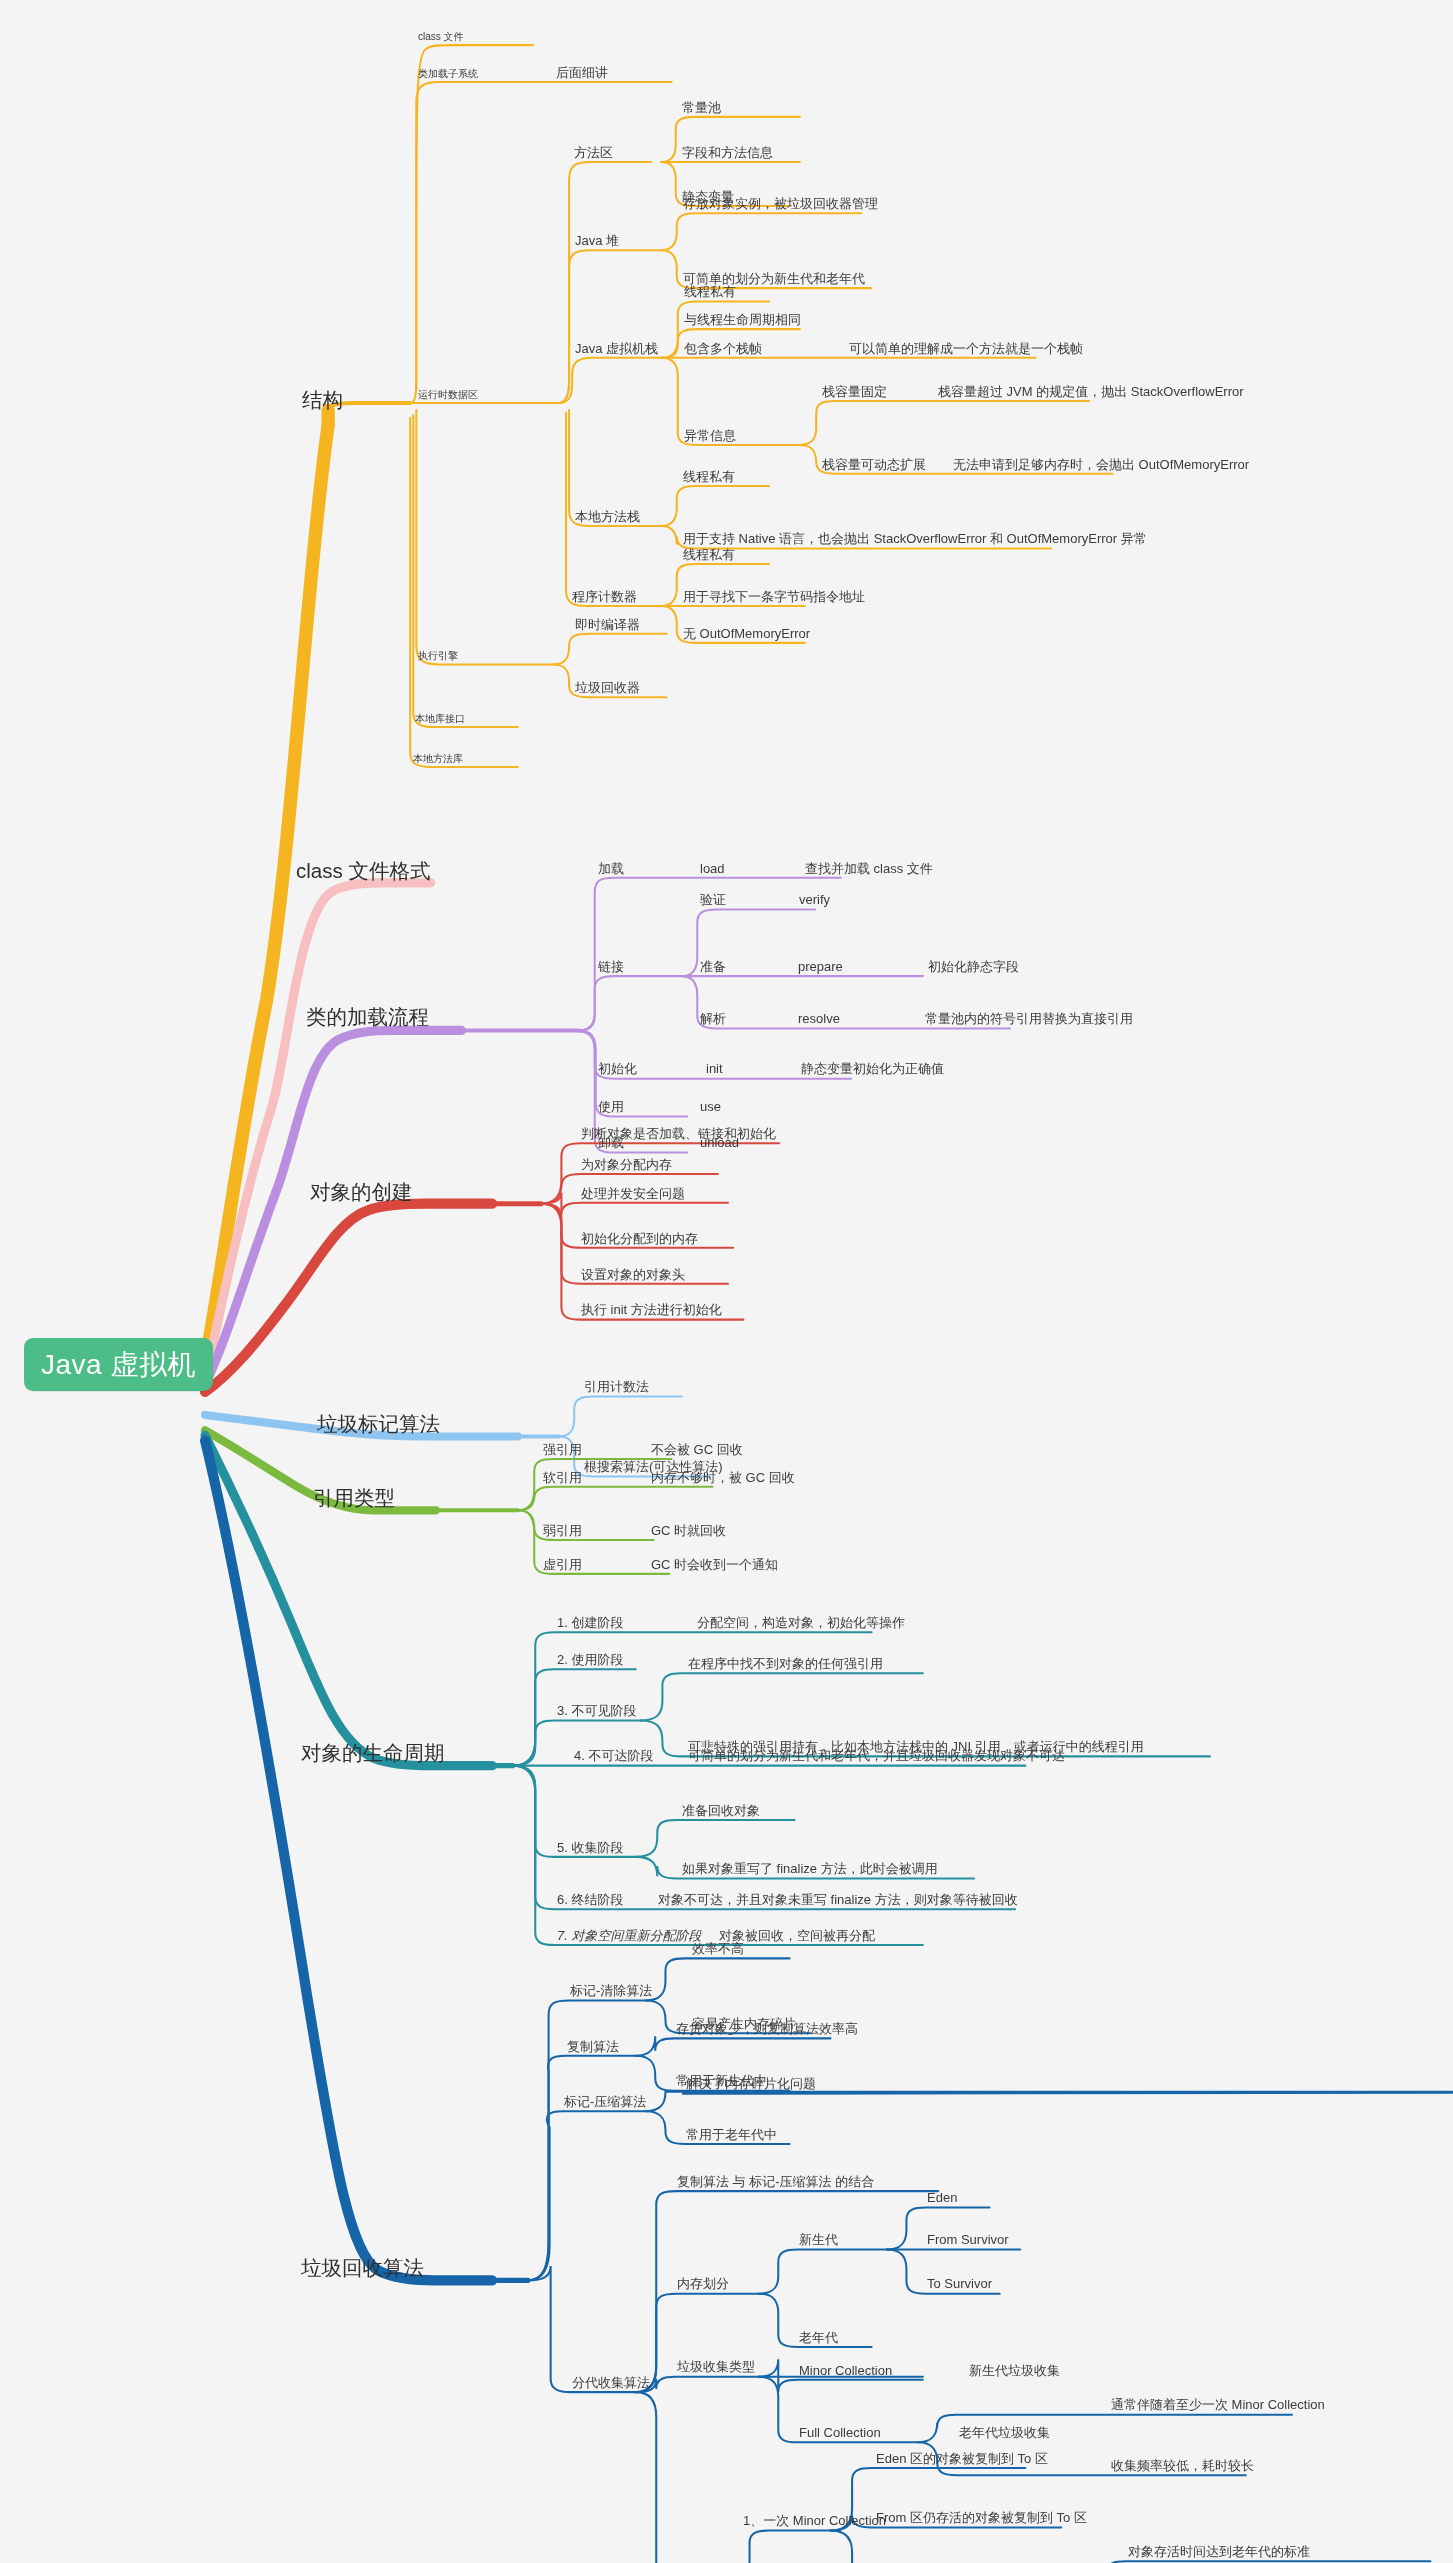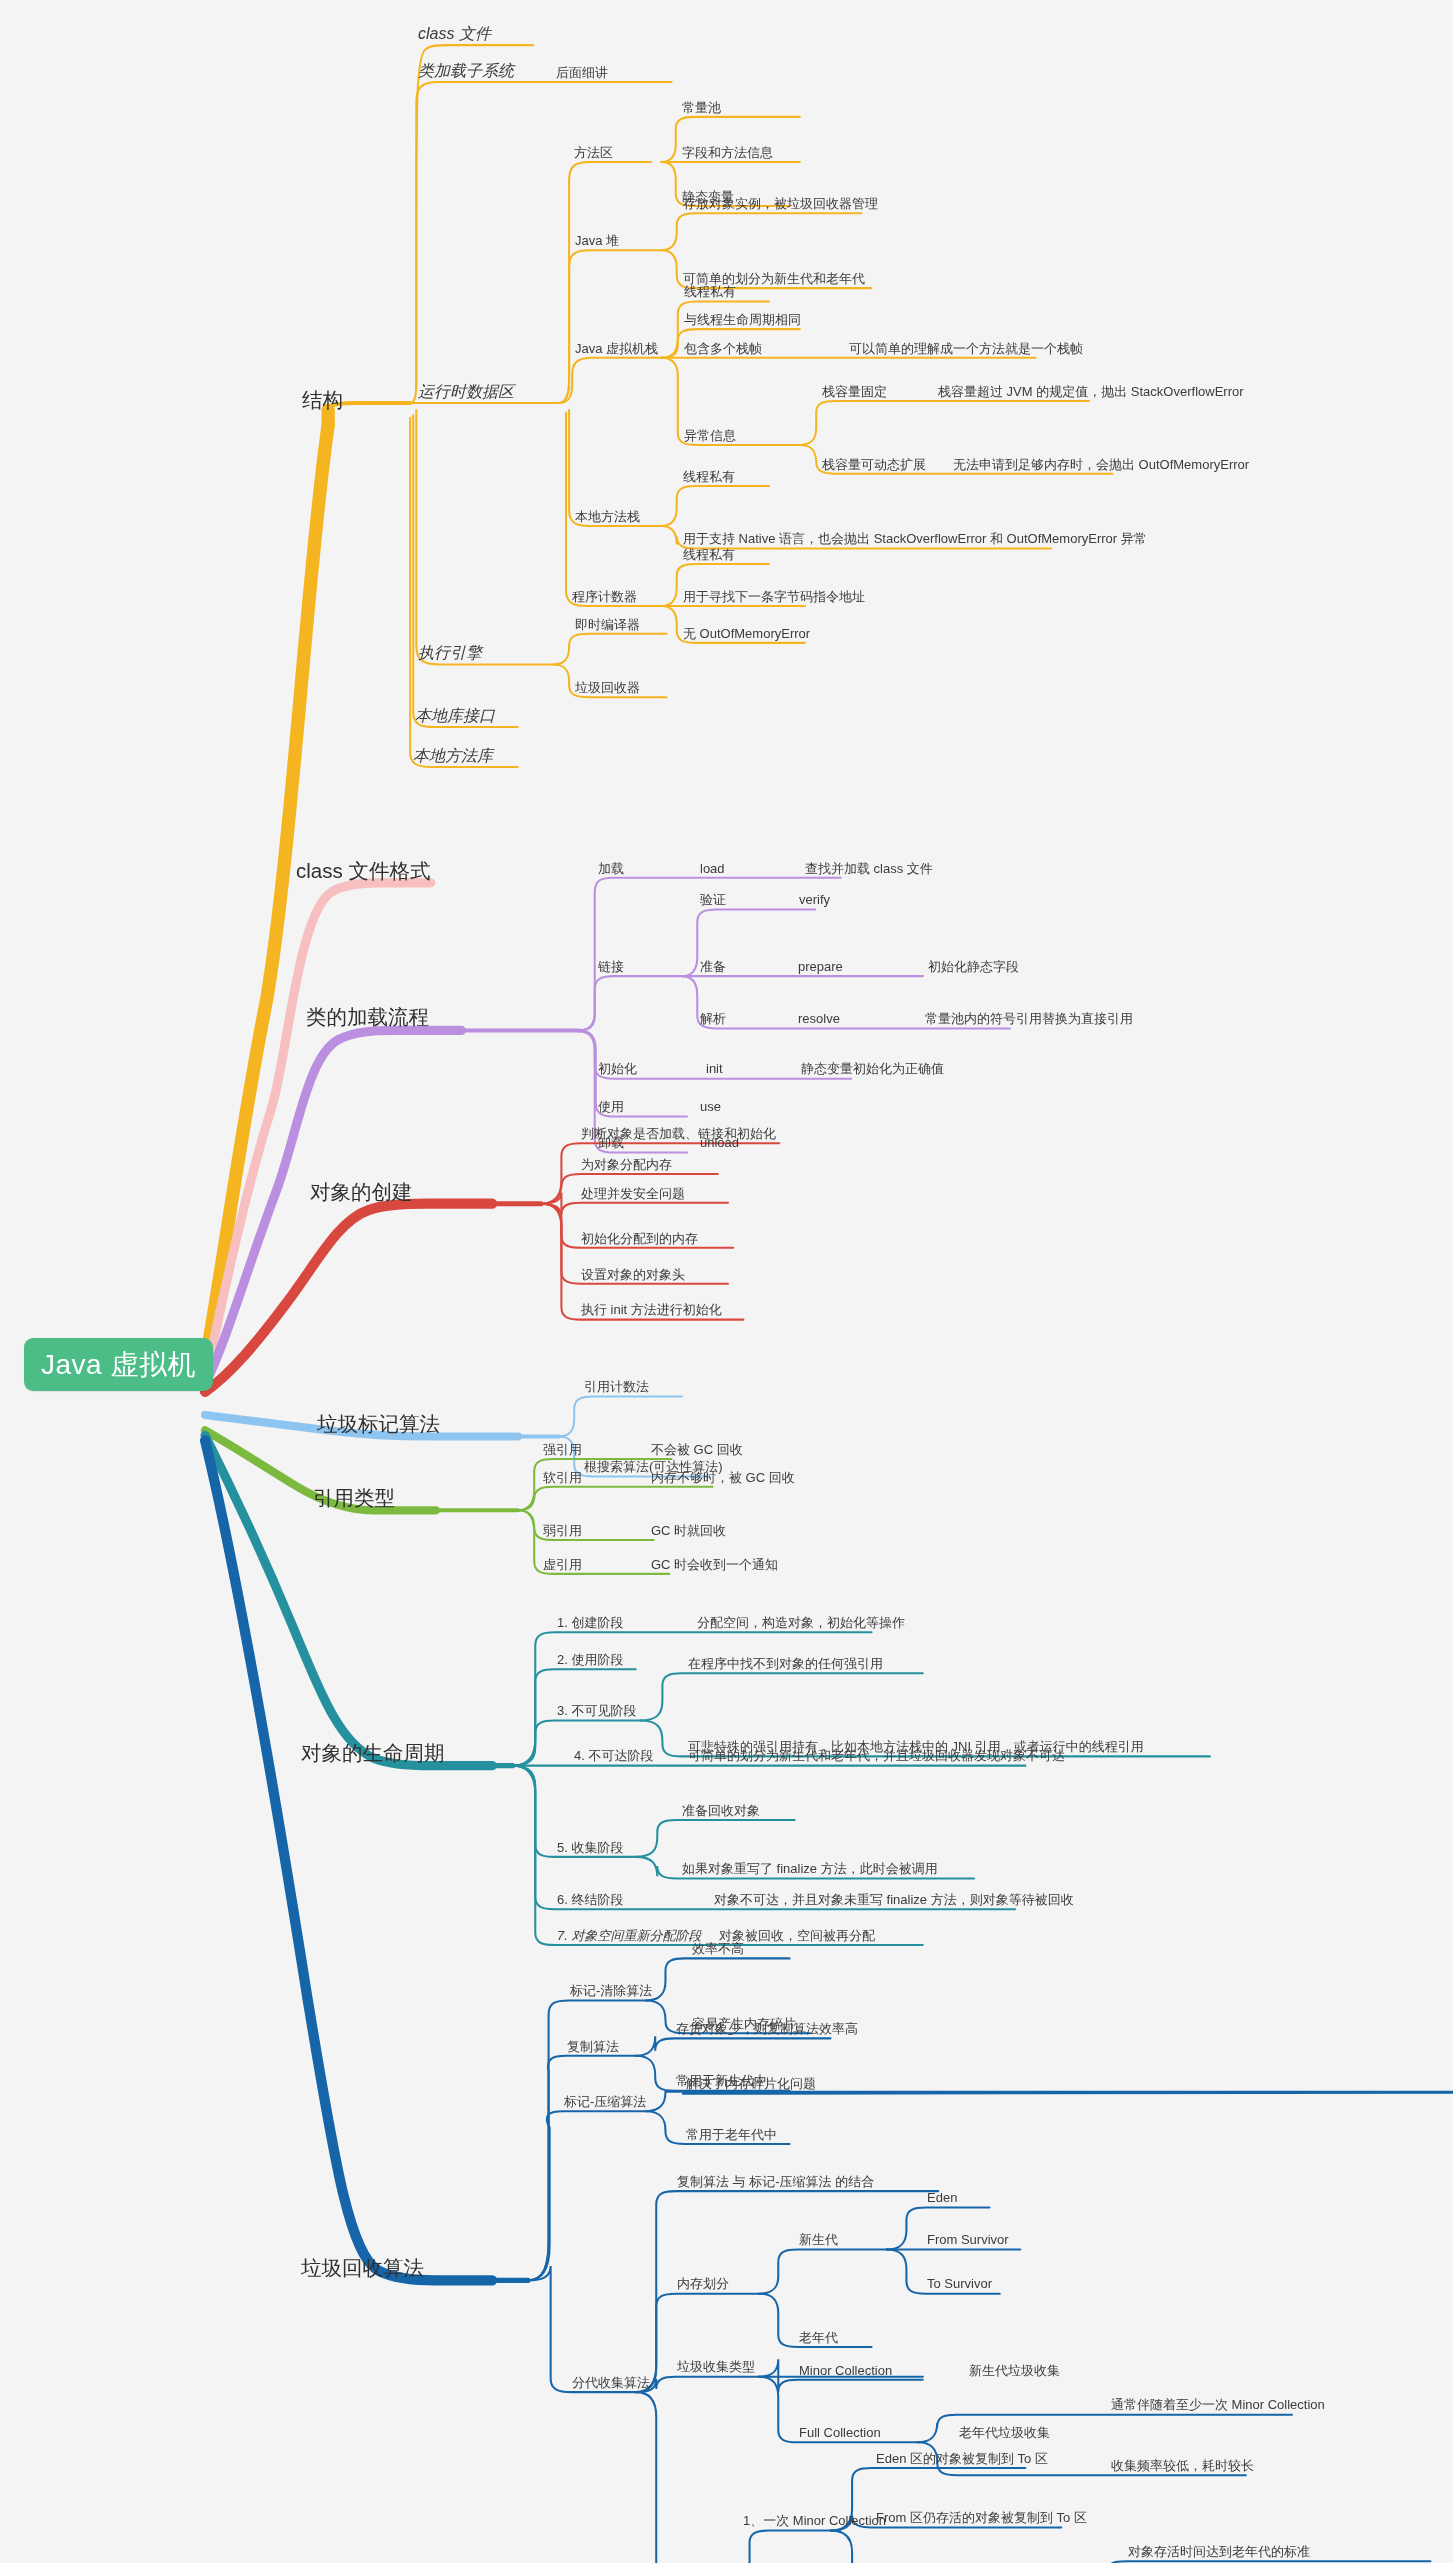--- a/index.html
+++ b/index.html
@@ -2,21 +2,21 @@
 <html style="font-size:8.2px"><head>
 <meta charset="utf-8">
 <style>
   html,body{margin:0;padding:0;background:#f4f4f4;}
   #root-canvas{position:relative;width:1454px;height:2752px;background:#f4f4f4;
     font-family:"Liberation Sans","DejaVu Sans",sans-serif;overflow:hidden;}
   #wires{position:absolute;left:0;top:0;width:1454px;height:2752px;}
   .node{position:absolute;white-space:nowrap;color:#3b3b3b;line-height:1;
         transform:translateY(-100%);}
   .n-l1{font-size:20.5px;color:#2f2f2f;}
-  .n-l2{font-size:16px;font-style:italic;}
+  .n-l2{font-size:10px;}
   .n-l3{font-size:13px;}
   .n-l4{font-size:13px;}
   .n-l5{font-size:13px;}
   #central{position:absolute;background:#4cbd87;color:#fff;border-radius:9.2px;
     padding:0 17.4px;height:53px;line-height:53px;font-size:28px;letter-spacing:0.5px;
     box-shadow:0 0.5px 1px rgba(0,0,0,.08);}
 </style>
 </head>
 <body>
 
@@ -278,21 +278,21 @@
   <div class="node n-l4" style="left:557px;top:1666px;">2. 使用阶段</div>
   <div class="node n-l4" style="left:557px;top:1717px;">3. 不可见阶段</div>
   <div class="node n-l4" style="left:688px;top:1670px;">在程序中找不到对象的任何强引用</div>
   <div class="node n-l4" style="left:688px;top:1753px;">可悲特殊的强引用持有，比如本地方法栈中的 JNI 引用，或者运行中的线程引用</div>
   <div class="node n-l4" style="left:557px;top:1762px;margin-left:17px;">4. 不可达阶段</div>
   <div class="node n-l4" style="left:688px;top:1762px;">可简单的划分为新生代和老年代，并且垃圾回收器发现对象不可达</div>
   <div class="node n-l4" style="left:557px;top:1854px;">5. 收集阶段</div>
   <div class="node n-l4" style="left:682px;top:1817px;">准备回收对象</div>
   <div class="node n-l4" style="left:682px;top:1875px;">如果对象重写了 finalize 方法，此时会被调用</div>
   <div class="node n-l4" style="left:557px;top:1906px;">6. 终结阶段</div>
-  <div class="node n-l4" style="left:714px;top:1906px;">对象不可达，并且对象未重写 finalize 方法，则对象等待被回收</div>
+  <div class="node n-l4" style="left:658px;top:1906px;">对象不可达，并且对象未重写 finalize 方法，则对象等待被回收</div>
   <div class="node n-l4" style="left:557px;top:1942px;font-style:italic;">7. 对象空间重新分配阶段</div>
   <div class="node n-l4" style="left:719px;top:1942px;">对象被回收，空间被再分配</div>
 
   <div class="node n-l1" style="left:301px;top:2278px;">垃圾回收算法</div>
   <div class="node n-l3" style="left:570px;top:1997px;">标记-清除算法</div>
   <div class="node n-l4" style="left:692px;top:1955px;">效率不高</div>
   <div class="node n-l4" style="left:692px;top:2030px;">容易产生内存碎片</div>
   <div class="node n-l3" style="left:567px;top:2053px;">复制算法</div>
   <div class="node n-l4" style="left:676px;top:2035px;">存货对象少，则复制算法效率高</div>
   <div class="node n-l4" style="left:676px;top:2087px;">常用于新生代中</div>

